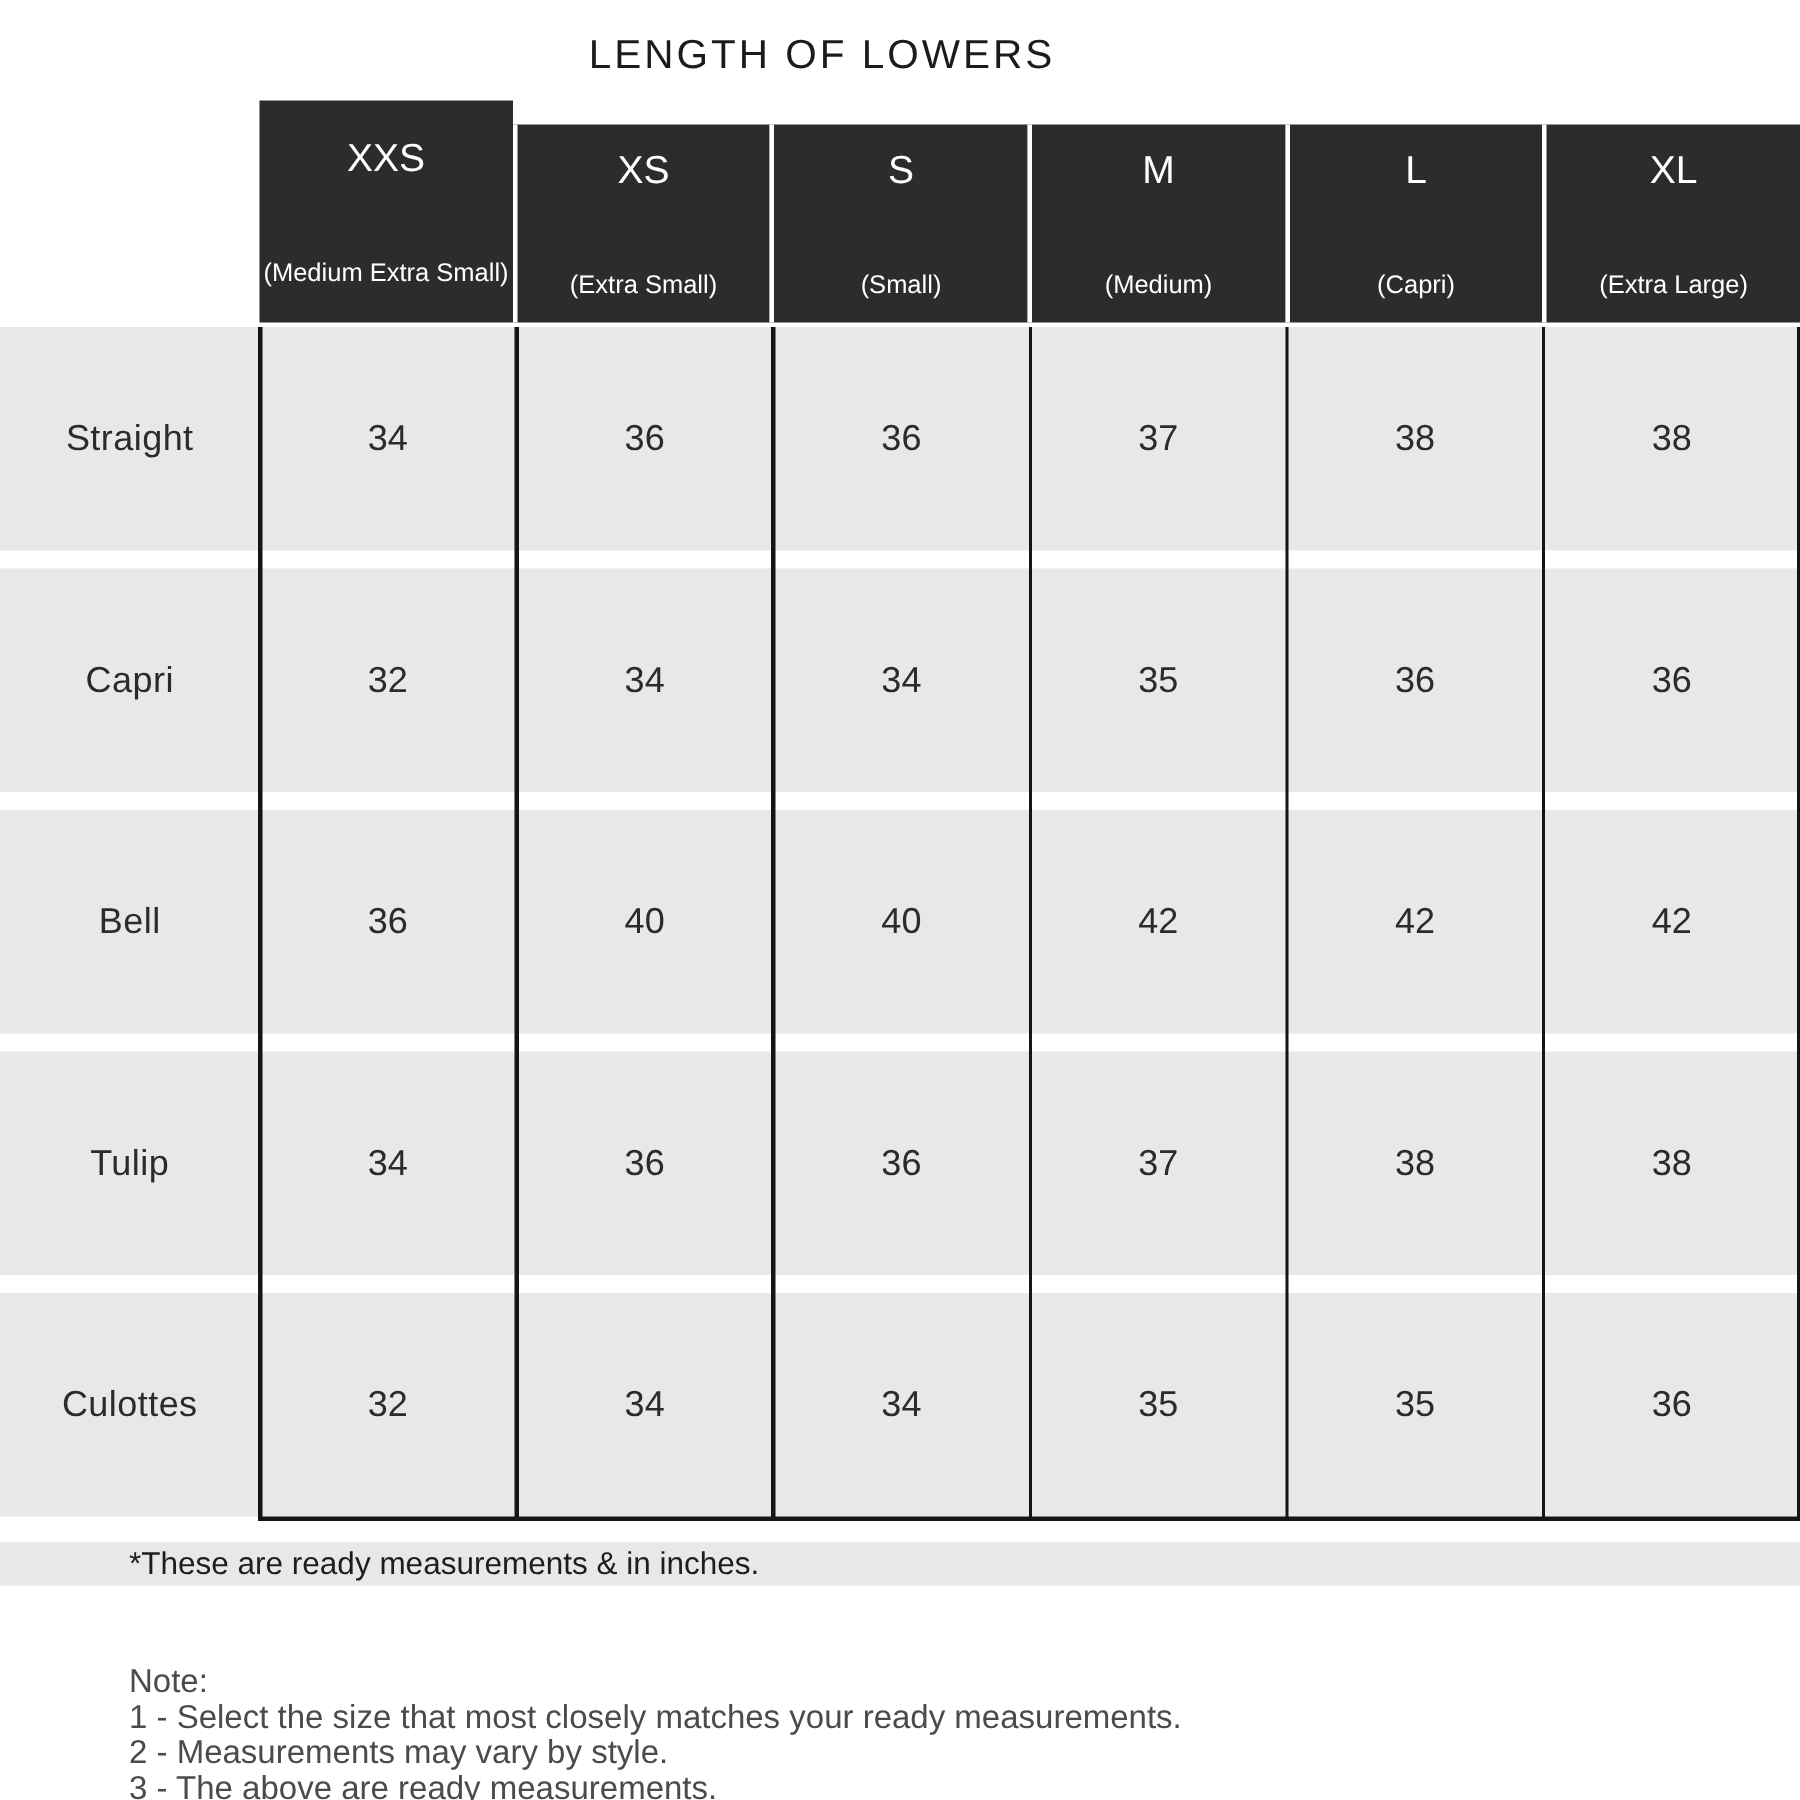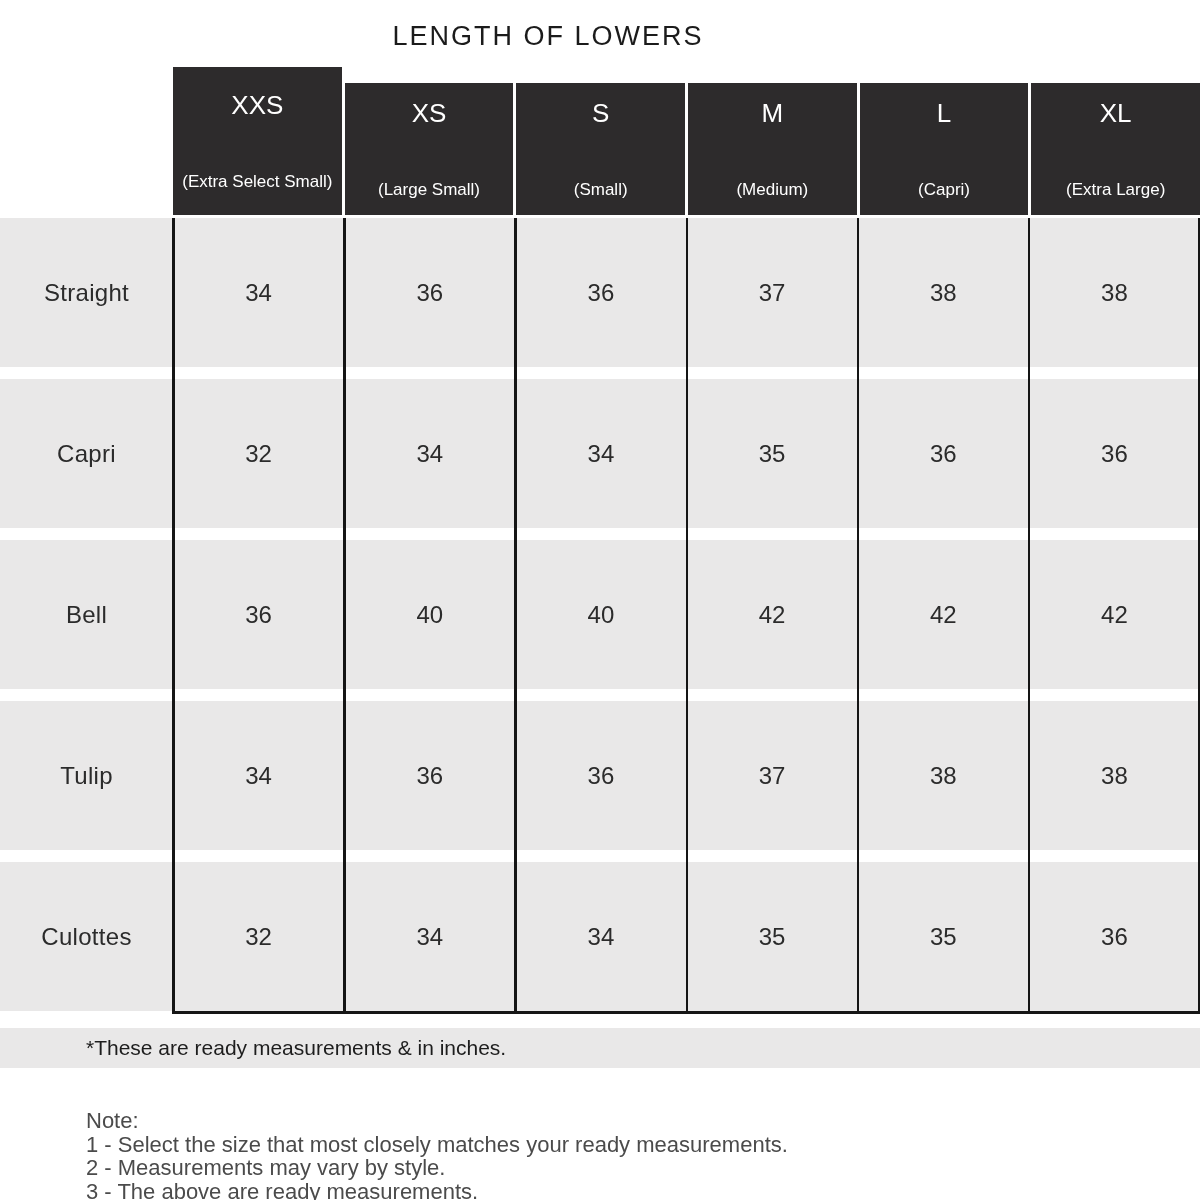--- a/index.html
+++ b/index.html
@@ -56,21 +56,21 @@
     text-align:center;
   }
 
   
   .vline{position:absolute;top:0;bottom:-3px;width:2.5px;background:var(--grid-line);}
   .vline-last{position:absolute;top:0;bottom:-3px;right:0;width:2.5px;background:var(--grid-line);}
   .hline-bottom{position:absolute;left:172px;right:0;bottom:-3px;height:3px;background:var(--grid-line);}
 
   
   .footnote-strip{
-    position:absolute;left:0;top:1028px;width:1200px;height:40px;
+    position:absolute;left:0;top:1028px;width:1200px;height:29px;
     background:var(--row-bg);display:flex;align-items:center;
   }
   .footnote-text{margin-left:86px;font-size:21px;color:var(--footnote-text);}
 
   
   .notes{position:absolute;left:86px;top:1109px;color:var(--note-text);font-size:22px;line-height:23.5px;}
   .note-item{white-space:nowrap;}
 </style>
 </head>
 <body>
@@ -78,25 +78,25 @@
 <div class="canvas">
 
   <div class="page-title">LENGTH OF LOWERS</div>
 
   <div class="size-grid">
 
     <div class="header-row">
       <div class="header-spacer"></div>
       <div class="header-cell">
         <div class="col-code">XXS</div>
-        <div class="col-sublabel">(Extra Select Small)</div>
+        <div class="col-sublabel">(Medium Extra Small)</div>
       </div>
       <div class="header-cell">
         <div class="col-code">XS</div>
-        <div class="col-sublabel">(Large Small)</div>
+        <div class="col-sublabel">(Extra Small)</div>
       </div>
       <div class="header-cell">
         <div class="col-code">S</div>
         <div class="col-sublabel">(Small)</div>
       </div>
       <div class="header-cell">
         <div class="col-code">M</div>
         <div class="col-sublabel">(Medium)</div>
       </div>
       <div class="header-cell">

